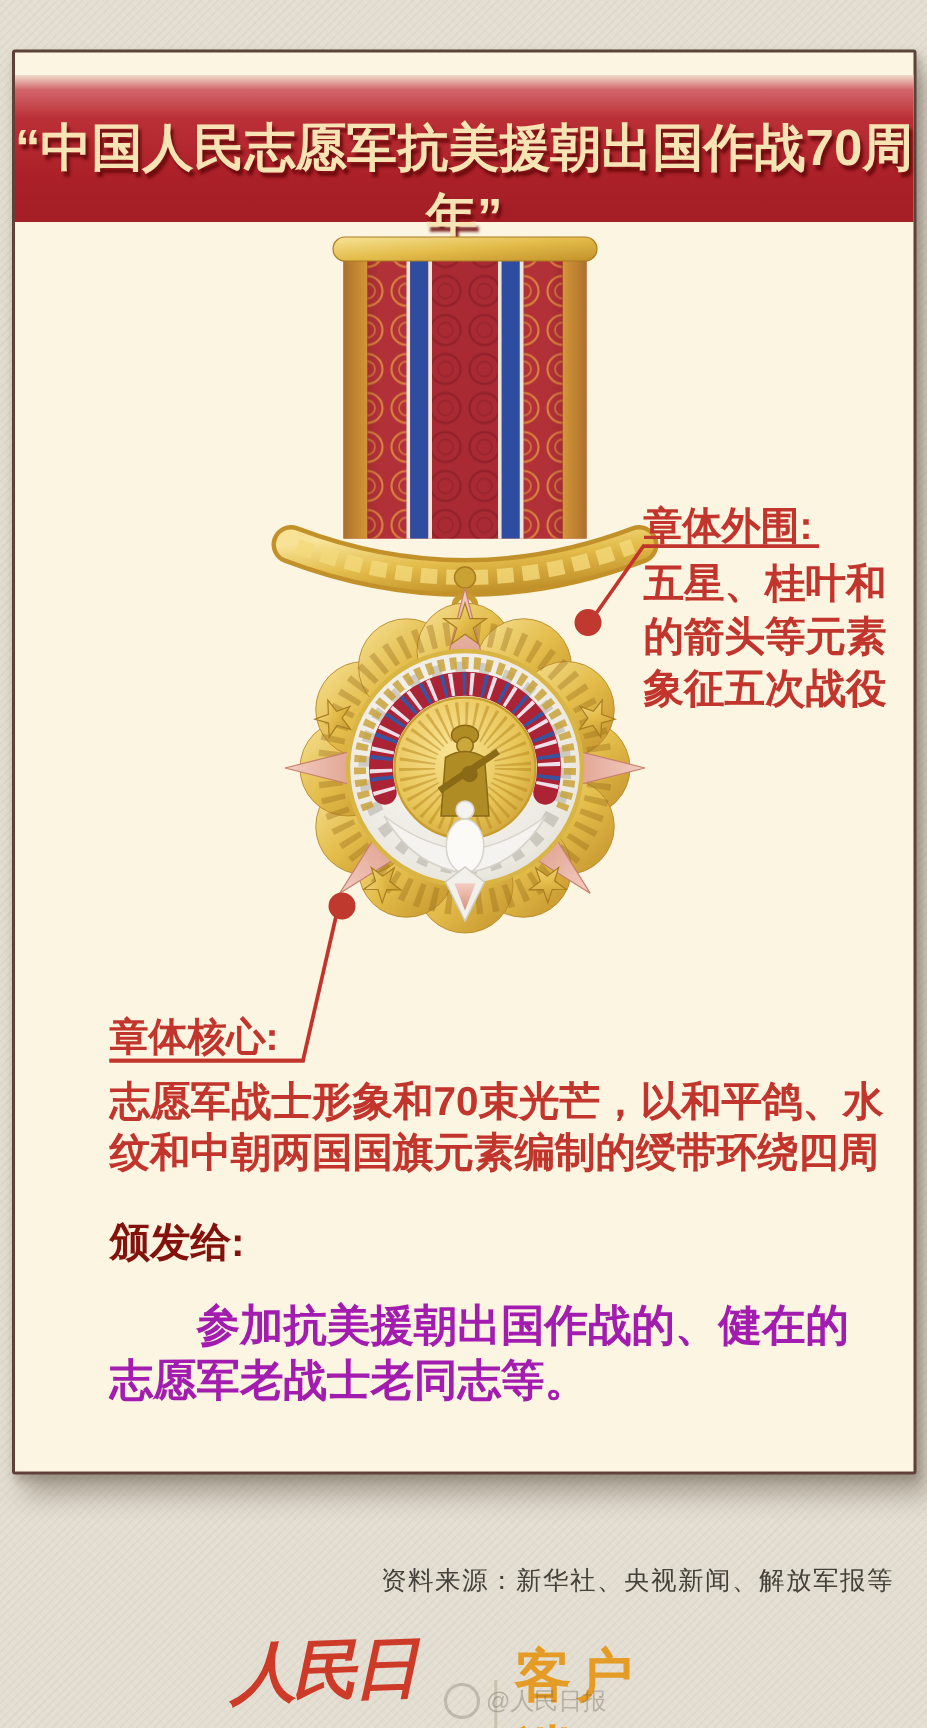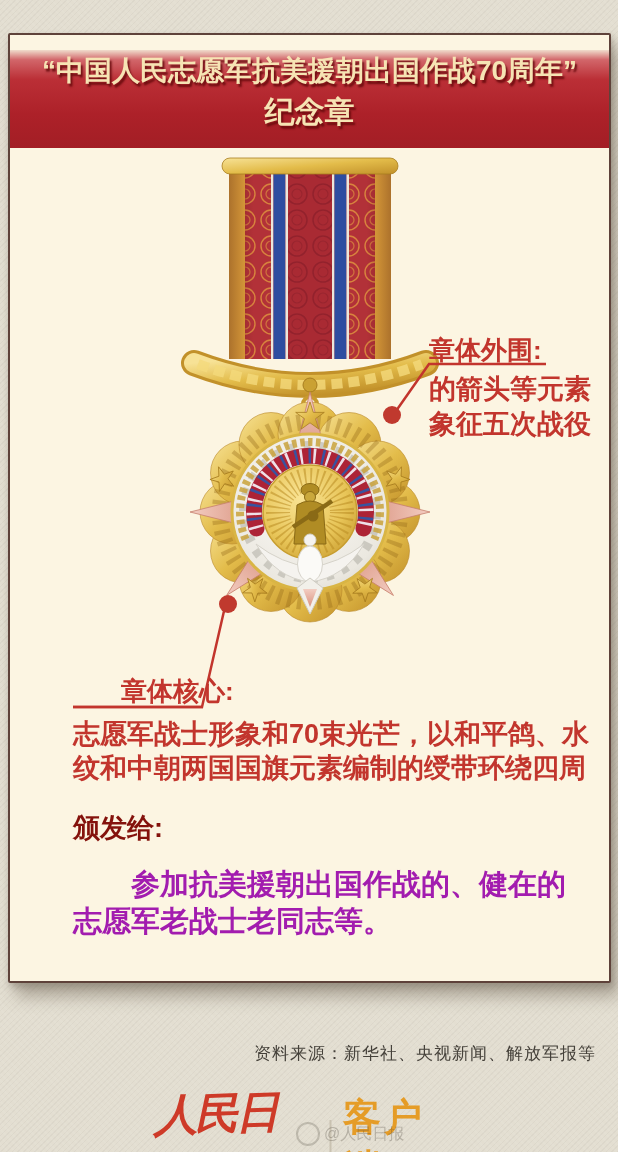--- a/index.html
+++ b/index.html
@@ -17,21 +17,21 @@
     left:8px;top:33px;width:603px;height:950px;box-sizing:border-box;
     background:#fcf5e2;border:2px solid #5e423a;border-radius:2px;
     box-shadow:8px 14px 16px rgba(110,100,85,.45), 2px 4px 6px rgba(110,100,85,.35);
   }
   
   .banner{
     left:10px;top:50px;width:599px;height:98px;text-align:center;
     background:linear-gradient(180deg,#f0dccc 0%,#d2666a 10%,#bb2f36 30%,#ad2129 65%,#a31e25 100%);
   }
   .banner-line1{
-    margin-top:2px;font-size:28px;font-weight:900;letter-spacing:0px;
+    margin-top:26px;font-size:34px;font-weight:900;letter-spacing:0px;
     color:#f6e4b4;text-shadow:2px 3px 2px rgba(104,10,12,.9);
   }
   .banner-line2{
     margin-top:2px;font-size:30px;font-weight:900;
     color:#f6e4b4;text-shadow:2px 3px 2px rgba(104,10,12,.9);
   }
   
   .co-label{font-size:26px;font-weight:900;color:#c2352d;}
   .co-body{font-size:27px;font-weight:800;color:#c2352d;line-height:35px;}
   .award-label{font-size:27px;font-weight:900;color:#84120c;}
@@ -198,25 +198,26 @@
     <polyline points="396,411 429,364 546,364"></polyline>
     <polyline points="224,611 202,707 73,707" transform="translate(0,0)"></polyline>
     <line x1="73" y1="707" x2="203" y2="707"></line>
   </g>
   <circle cx="392" cy="415" r="9" fill="#c0392e"></circle>
   <circle cx="228" cy="604" r="9" fill="#c0392e"></circle>
 </svg>
 
 <div class="abs co-label" style="left:429px;top:333px;">章体外围:</div>
 <div class="abs co-body" style="left:429px;top:372px;width:175px;">
+  <div>五星、桂叶和</div>
   <div>的箭头等元素</div>
   <div>象征五次战役</div>
 </div>
 
-<div class="abs co-label" style="left:73px;top:674px;margin-left:48px;">章体核心:</div>
+<div class="abs co-label" style="left:73px;top:674px;">章体核心:</div>
 <div class="abs co-body" style="left:73px;top:717px;width:530px;line-height:34px;">
   <div>志愿军战士形象和70束光芒，以和平鸽、水</div>
   <div>纹和中朝两国国旗元素编制的绶带环绕四周</div>
 </div>
 
 <div class="abs award-label" style="left:73px;top:810px;">颁发给:</div>
 <div class="abs award-body" style="left:73px;top:866px;width:532px;">
   <div style="padding-left:58px;">参加抗美援朝出国作战的、健在的</div>
   <div>志愿军老战士老同志等。</div>
 </div>

